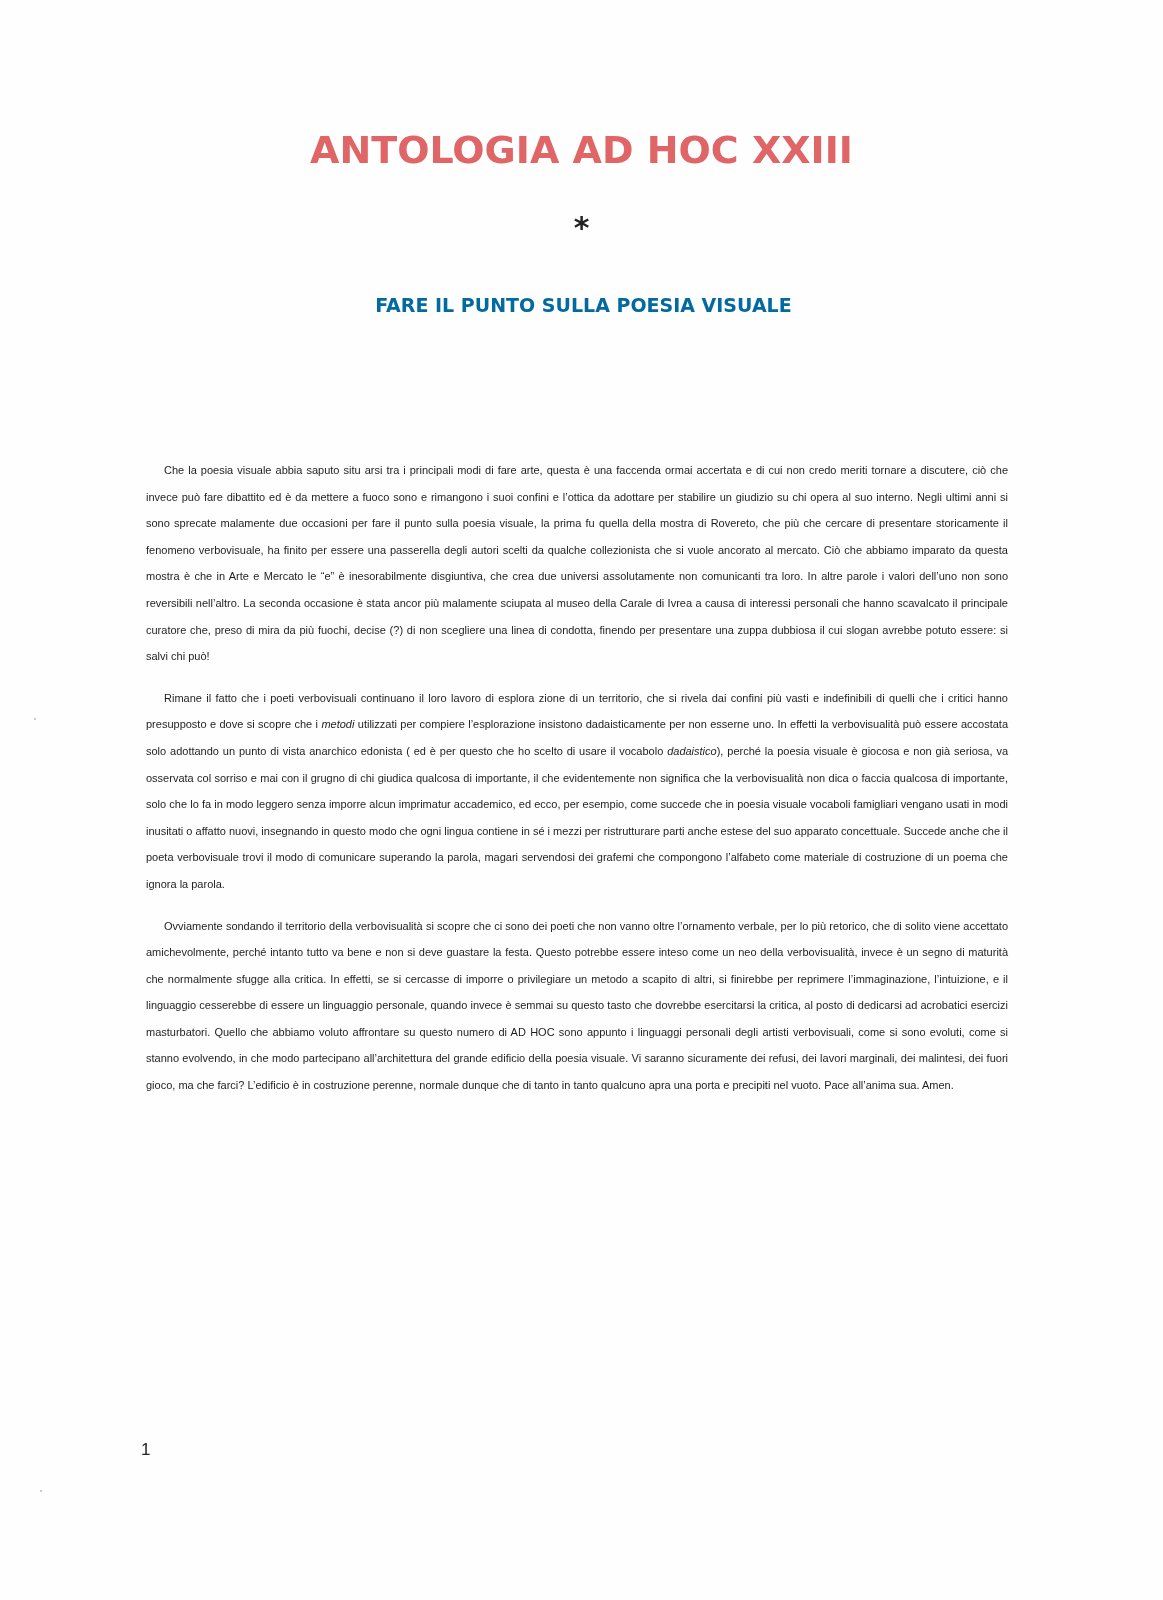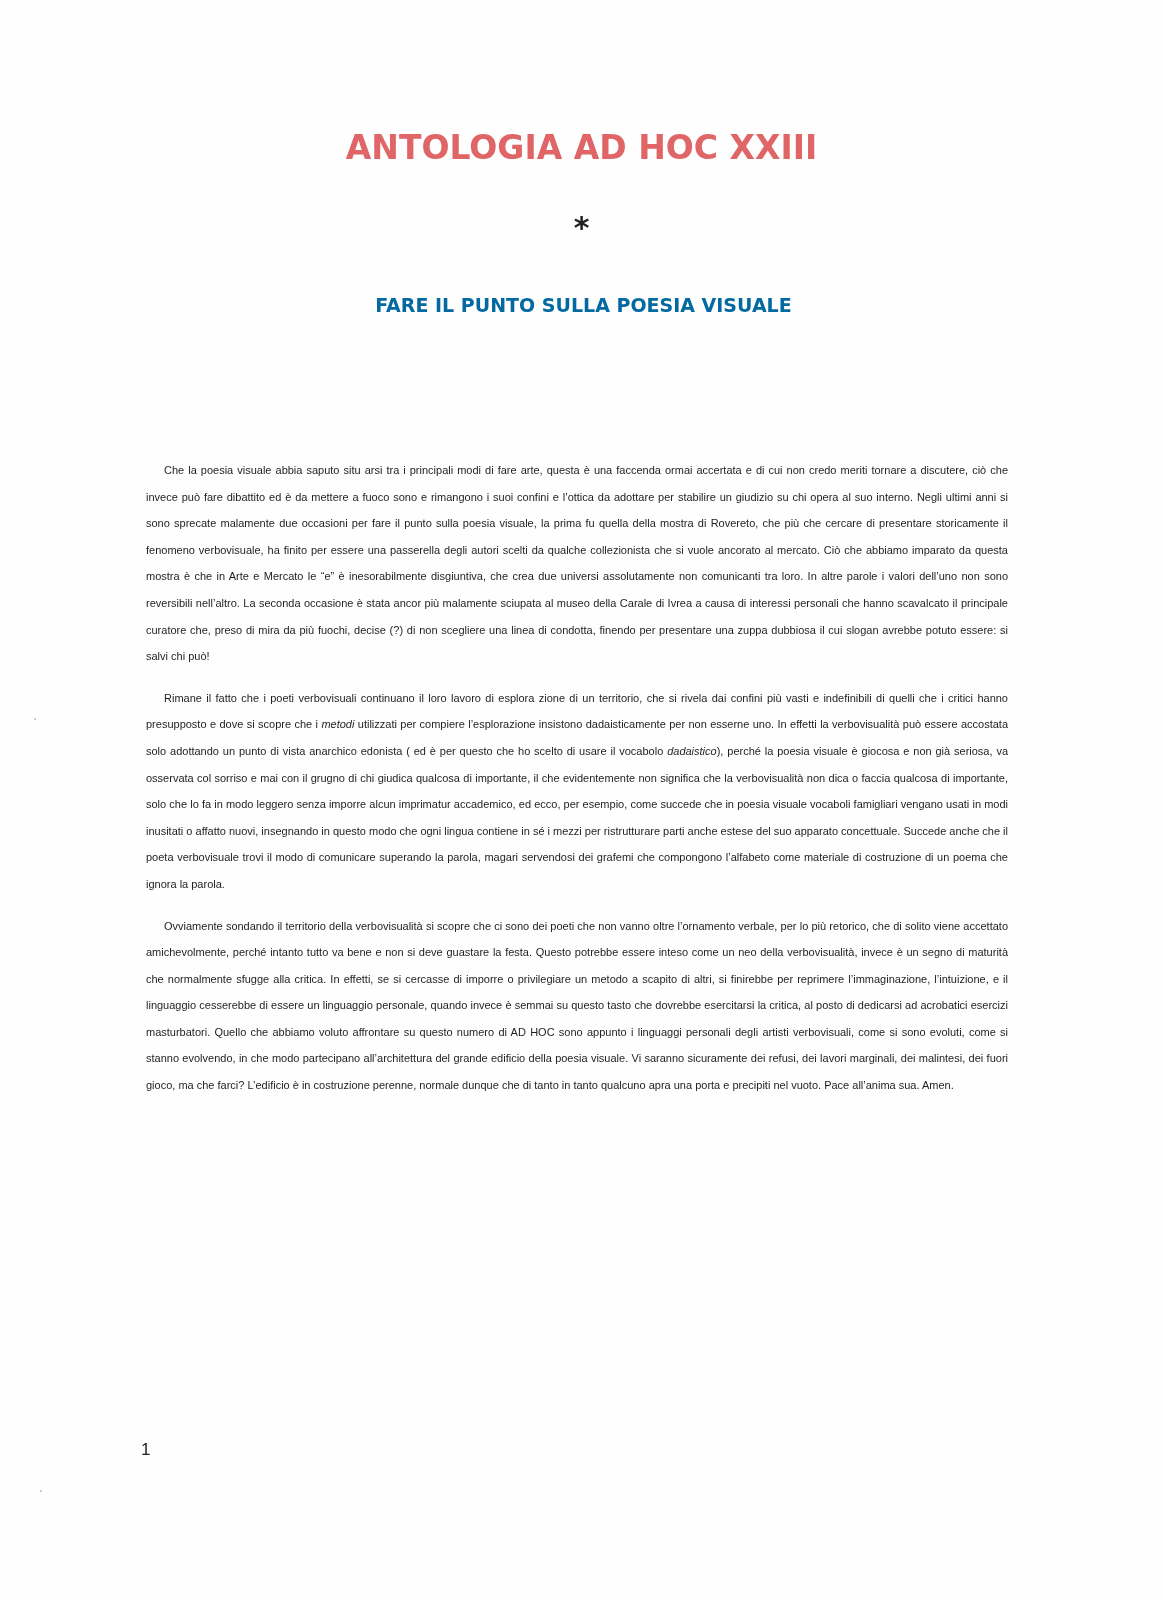--- a/index.html
+++ b/index.html
@@ -10,21 +10,21 @@
     overflow: hidden;
     font-family: "Liberation Sans", "DejaVu Sans", sans-serif;
     color: #1e1e1e;
   }
   .page { position: absolute; left: 0; top: 0; width: 1163px; height: 1600px; }
   .title {
     position: absolute; left: 0; width: 100%; top: 128px;
     text-align: center;
     font-family: "DejaVu Sans", sans-serif;
     font-weight: bold;
-    font-size: 33px;
+    font-size: 38px;
     letter-spacing: 0px;
     color: #e06567;
     margin: 0;
   }
   .asterisk {
     position: absolute; left: 0; width: 100%; top: 210px;
     text-align: center;
     font-family: "DejaVu Sans", sans-serif;
     font-weight: bold;
     font-size: 30px;

